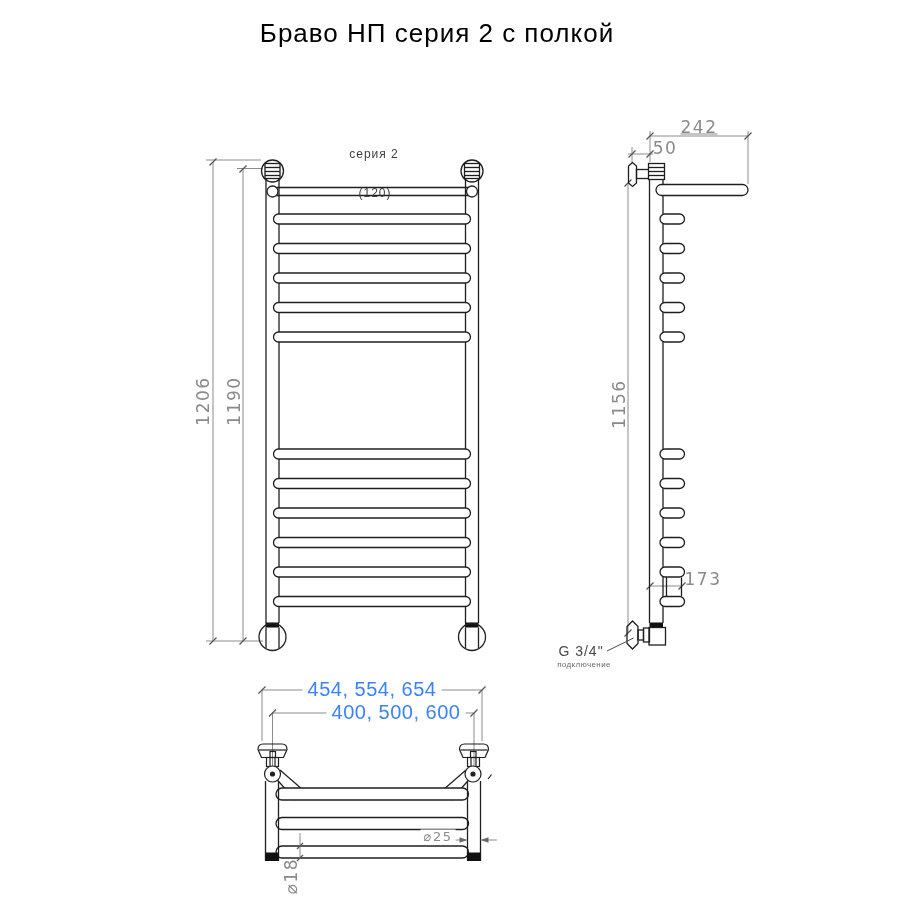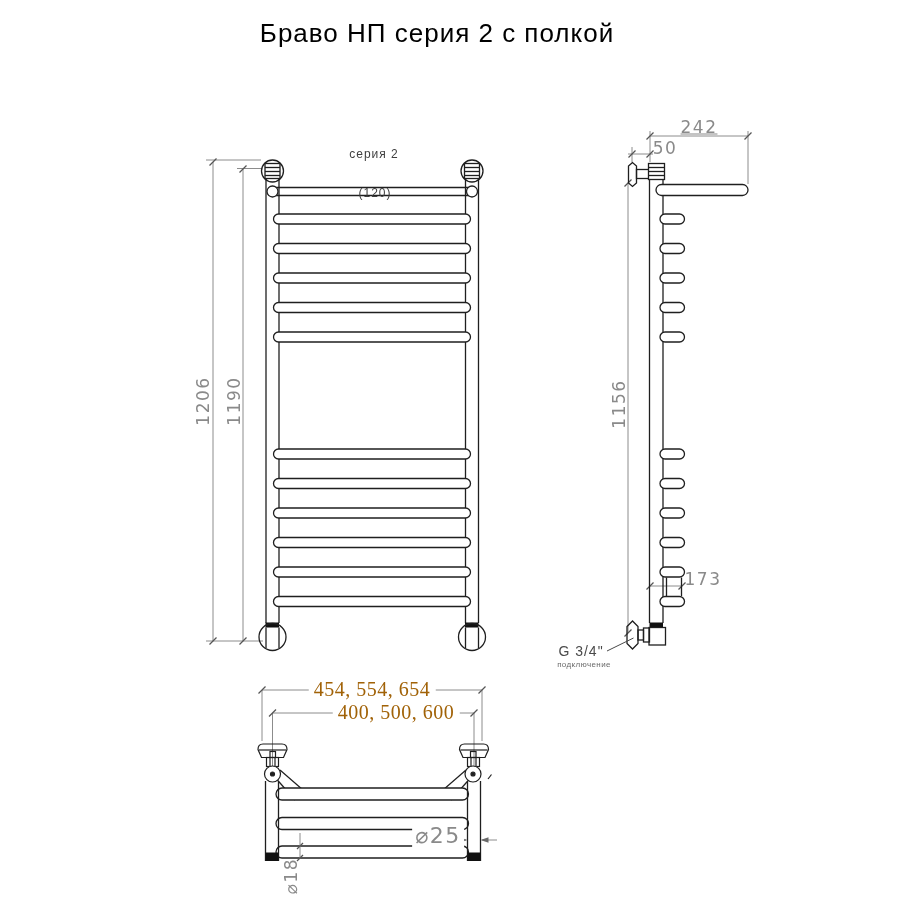--- a/index.html
+++ b/index.html
@@ -28,23 +28,23 @@
     font-weight:400;
   }
   .dim{
     font-family:"DejaVu Sans", sans-serif;
     font-size:17px;
     color:#8a8a8a;
     letter-spacing:1.5px;
   }
   .dim.bg{background:#fff;padding:0 3px;}
   .blackdim{
-    font-family:Liberation Serif, serif;
+    font-family:Liberation Sans, sans-serif;
     font-size:20px;
-    color:#a16207;
+    color:#3b82f6;
     letter-spacing:0.5px;
     background:#fff;
     padding:0 5px;
   }
   .viewlbl{
     font-size:12px;
     color:#3f3f3f;
     letter-spacing:1px;
   }
   .thread{
@@ -290,16 +290,16 @@
 
   <div class="lbl dim" style="left:699px; top:127px;text-decoration:underline;">242</div>
   <div class="lbl dim" style="left:665px; top:148px;">50</div>
   <div class="lbl v dim" style="left:619px; top:404px;">1156</div>
   <div class="lbl dim" style="left:703px; top:579px;">173</div>
   <div class="lbl thread" style="left:581px; top:651px;">G 3/4"</div>
   <div class="lbl tiny" style="left:584px; top:665px;">подключение</div>
 
   <div class="lbl blackdim" style="left:372px; top:689px;">454, 554, 654</div>
   <div class="lbl blackdim" style="left:396px; top:712px;">400, 500, 600</div>
-  <div class="lbl dim bg" style="left:438px; top:836px; font-size:22px;">⌀25</div>
+  <div class="lbl dim bg" style="left:438px; top:836px; font-size:13px;">⌀25</div>
   <div class="lbl v dim" style="left:291px; top:876px;">⌀18</div>
 
 </div>
 
 </body></html>

